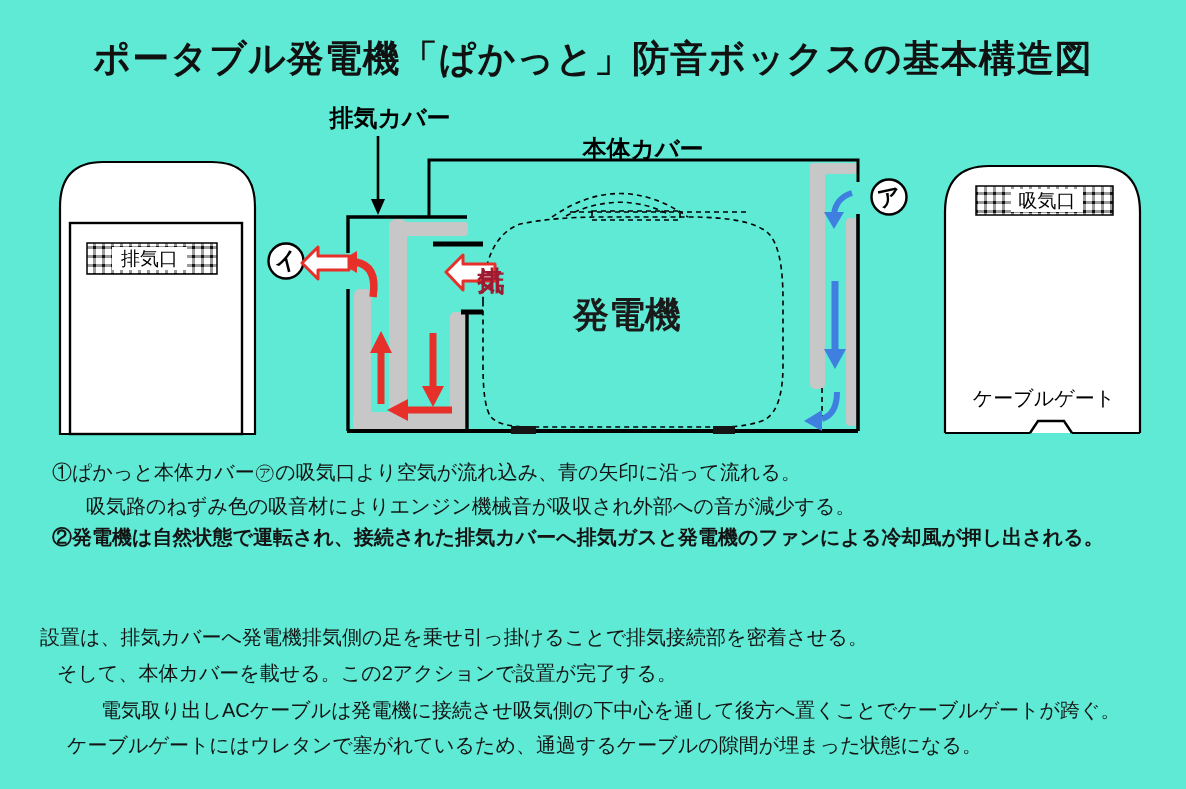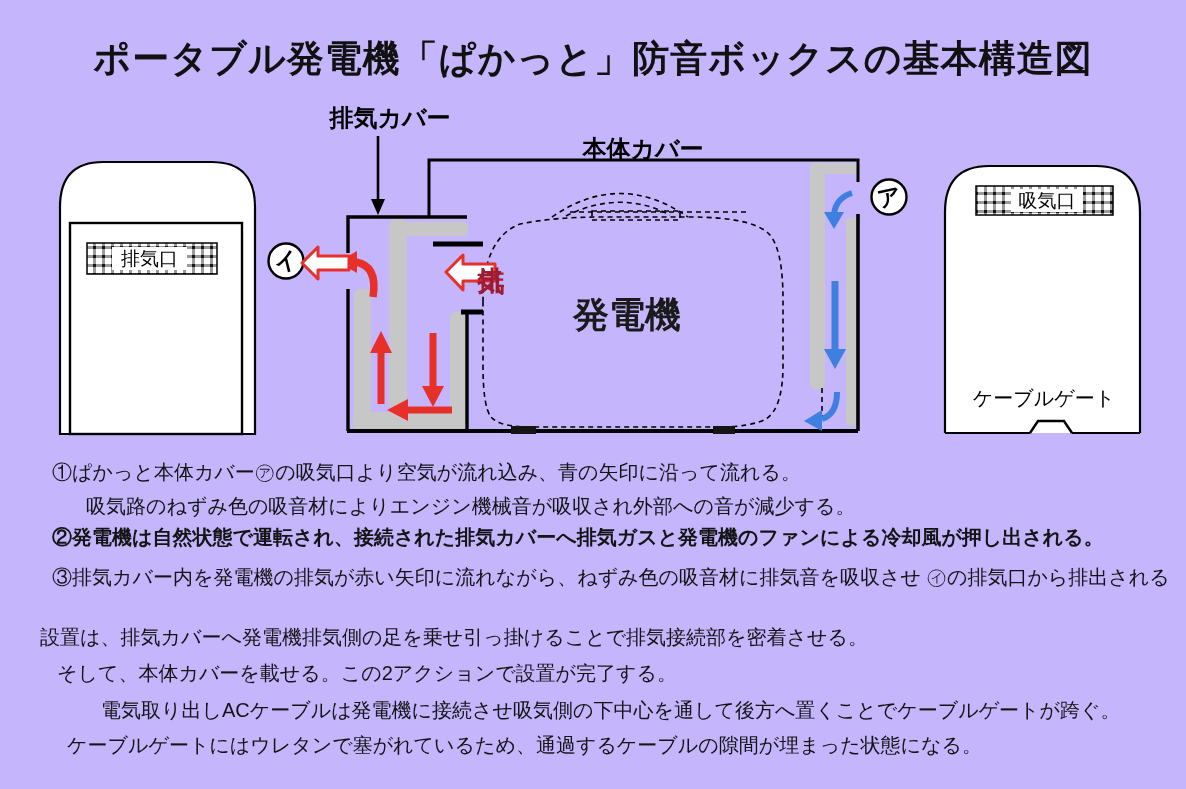--- a/index.html
+++ b/index.html
@@ -1,16 +1,16 @@
 <!DOCTYPE html>
 <html><head>
 <meta charset="utf-8">
 <style>
   html,body{margin:0;padding:0;background:#fff;}
-  .page{position:relative;width:1186px;height:789px;background:#c4b5fd;overflow:hidden;
+  .page{position:relative;width:1186px;height:789px;background:#5eead4;overflow:hidden;
         font-family:"Liberation Sans",sans-serif;color:#111;}
   .title{position:absolute;top:34px;left:0;width:1186px;text-align:center;
          font-size:37px;font-weight:bold;letter-spacing:1px;white-space:nowrap;}
   .diagram-svg{position:absolute;top:0;left:0;}
   .exhaust-flow-label{position:absolute;left:477px;top:245px;writing-mode:vertical-rl;
          font-size:27px;font-weight:600;color:#9e1b32;letter-spacing:3px;line-height:1;}
   .note-line{position:absolute;font-size:20px;line-height:1.2;white-space:nowrap;color:#141414;}
   .n1{top:460px;left:52px;}
   .n2{top:494px;left:86px;}
   .n3{top:525px;left:52px;font-weight:bold;}
@@ -139,19 +139,18 @@
       <text x="1047" y="207" font-size="19" text-anchor="middle" fill="#000">吸気口</text>
       <text x="1044" y="405" font-size="20" text-anchor="middle" fill="#000">ケーブルゲート</text>
     </g>
   </svg>
 
   <div class="exhaust-flow-label">排気</div>
 
   <div class="note-line n2">吸気路のねずみ色の吸音材によりエンジン機械音が吸収され外部への音が減少する。</div>
   <div class="note-line n1">①ぱかっと本体カバー㋐の吸気口より空気が流れ込み、青の矢印に沿って流れる。</div>
   <div class="note-line n3">②発電機は自然状態で運転され、接続された排気カバーへ排気ガスと発電機のファンによる冷却風が押し出される。</div>
-  <div class="note-line n4">③排気カバー内を発電機の排気が赤い矢印に流れながら、ねずみ色の吸音材に排気音を吸収させ ㋑の排気口から排出される</div>
   <div class="note-line n5">設置は、排気カバーへ発電機排気側の足を乗せ引っ掛けることで排気接続部を密着させる。</div>
   <div class="note-line n6">そして、本体カバーを載せる。この2アクションで設置が完了する。</div>
   <div class="note-line n7">電気取り出しACケーブルは発電機に接続させ吸気側の下中心を通して後方へ置くことでケーブルゲートが跨ぐ。</div>
   <div class="note-line n8">ケーブルゲートにはウレタンで塞がれているため、通過するケーブルの隙間が埋まった状態になる。</div>
 
 </div>
 
 </body></html>

